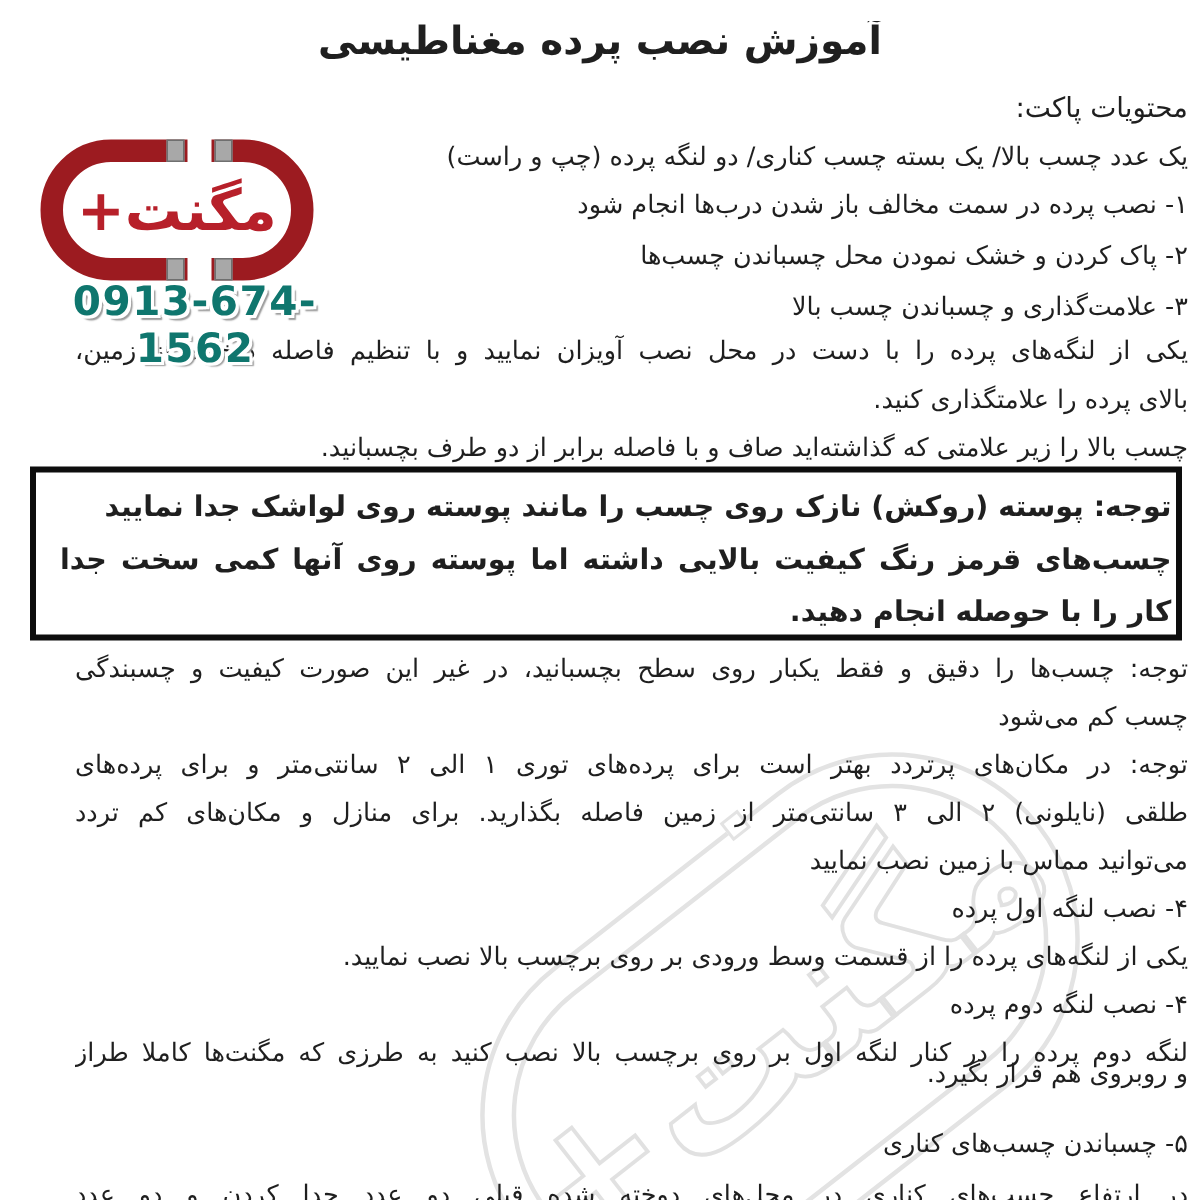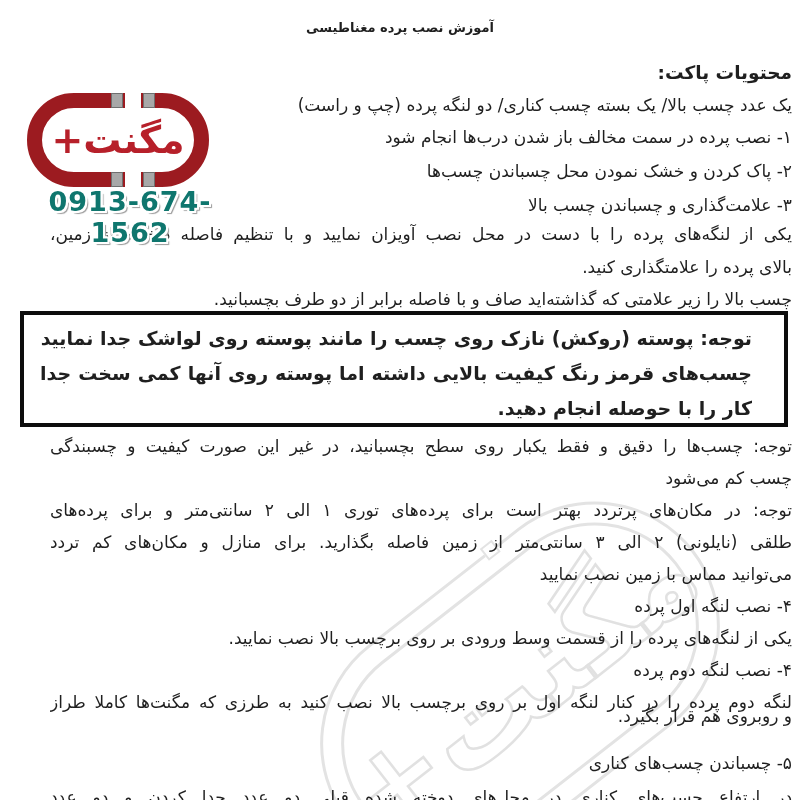--- a/index.html
+++ b/index.html
@@ -3,26 +3,26 @@
 <meta charset="utf-8">
 <style>
   * { margin:0; padding:0; box-sizing:border-box; }
   body { width:800px; height:800px; font-family:"DejaVu Sans", sans-serif; background:#ffffff; }
   .page { position:relative; width:800px; height:800px; background:#ffffff; overflow:hidden; direction:rtl; color:#1f1f1f; }
 
   
   .ln { position:absolute; right:8px; left:8px; height:30px; line-height:28px;
         font-size:17px; text-align:right; overflow:hidden; z-index:2; }
   .just { text-align:justify; text-align-last:justify;margin-left:42px; }
-  .title { top:14px; text-align:center; font-weight:bold; font-size:13px; }
-  .heading { top:59px; font-weight:bold; font-size:18.5px; }
+  .title { top:14px; text-align:center; font-weight:bold; font-size:26px; }
+  .heading { top:59px; font-weight:normal; font-size:18.5px; }
 
   
   .notice { position:absolute; top:311px; right:12px; left:20px; height:116px;
-            border:4px solid #0d0d0d; background:#ffffff; padding:6px 32px 0 16px; z-index:2; }
+            border:4px solid #0d0d0d; background:#ffffff; padding:6px 3px 0 16px; z-index:2; }
   .notice .bln { display:block; height:35px; line-height:34px; font-size:19px;
                  font-weight:bold; text-align:right; overflow:hidden; }
   .notice .bjust { text-align:justify; text-align-last:justify; }
 
   
   .logo-wrap { position:absolute; left:10px; top:90px; width:240px; height:130px; z-index:3; direction:ltr; }
   .magnet-ring { position:absolute; left:17px; top:3px; width:182px; height:94px;
                  border:15px solid #9c1b20; border-radius:48px; background:transparent; }
   .gap { position:absolute; width:16px; height:17px; background:#ffffff; left:83px; }
   .gap.t { top:-16px; } .gap.b { bottom:-16px; }

